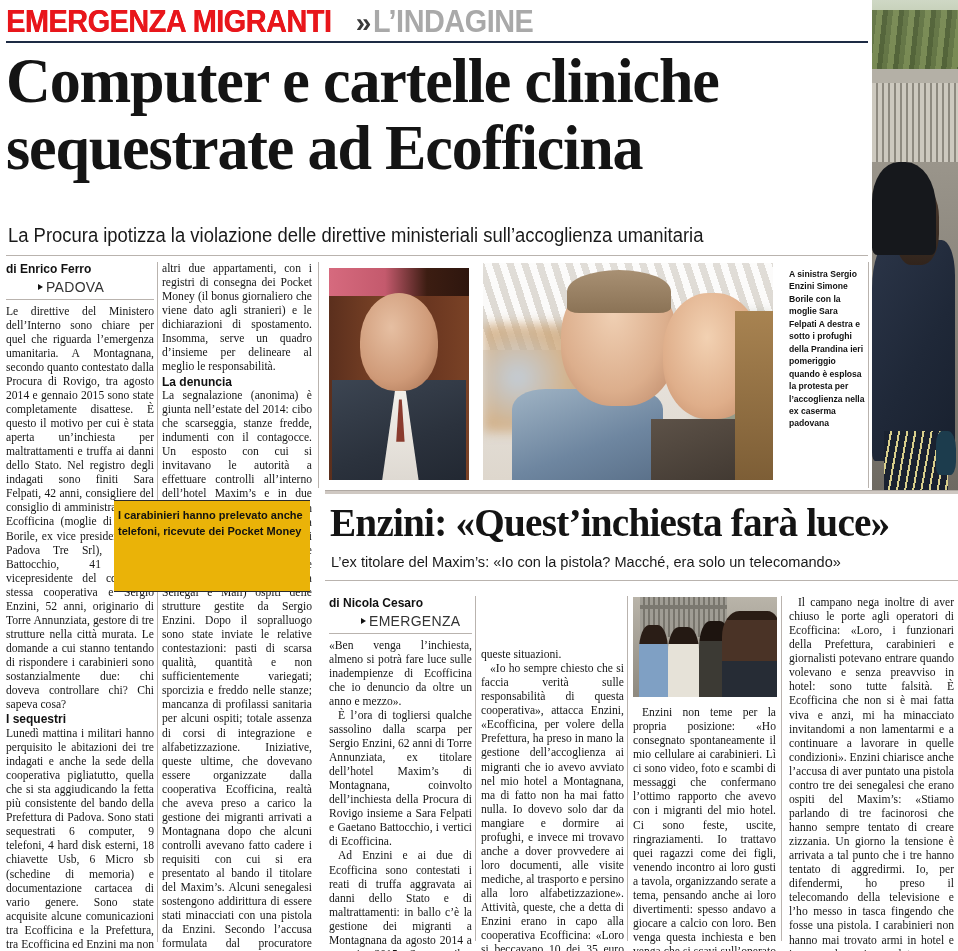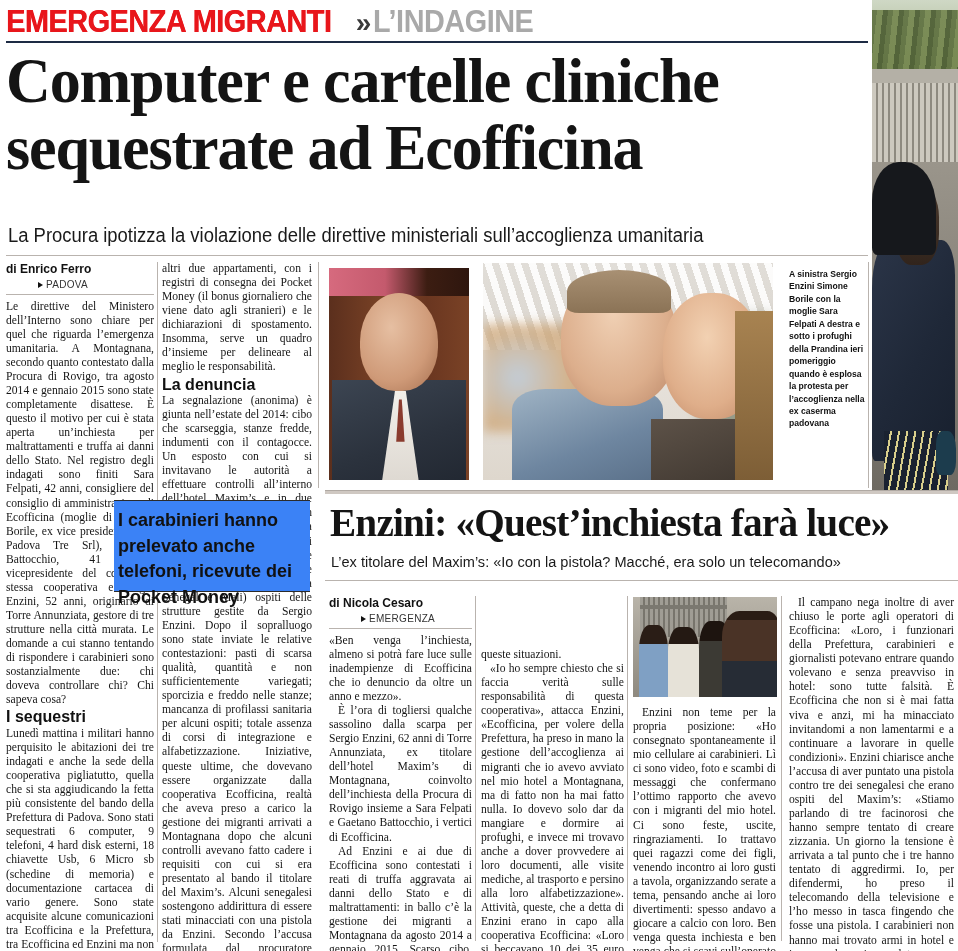--- a/index.html
+++ b/index.html
@@ -55,52 +55,52 @@
     position:absolute;left:6px;top:255px;width:862px;height:1px;background:#b9b3ae;
   }
 
   
   .byline{
     font-family:"Liberation Sans", sans-serif;
     font-size:12px;font-weight:bold;color:#111;margin:0 0 2px 0;
   }
   .dateline{
     font-family:"Liberation Sans", sans-serif;
-    font-size:10px;font-weight:normal;color:#333;letter-spacing:.3px;
+    font-size:14px;font-weight:normal;color:#333;letter-spacing:.3px;
     display:flex;align-items:center;gap:3px;margin:0 0 3px 0;padding-left:32px;
   }
   .dl-mark{
     width:0;height:0;border-left:5px solid #111;
     border-top:3.5px solid transparent;border-bottom:3.5px solid transparent;
     display:inline-block;
   }
   .byrule{height:1px;background:#b9b3ae;margin:0 0 5px 0;}
 
   .col{
     position:absolute;
     font-family:"Liberation Serif", serif;
     font-size:11.6px;line-height:1.213;
     text-align:justify;color:#151515;
     -webkit-hyphens:auto;hyphens:auto;
   }
   .col p{margin:0;text-indent:0;}
   .sec-h{
     font-family:"Liberation Sans", sans-serif;
-    font-size:16px;font-weight:bold;color:#111;margin:1px 0 0 0;text-align:left;
+    font-size:12px;font-weight:bold;color:#111;margin:1px 0 0 0;text-align:left;
   }
 
   #col1{left:6px;top:262px;width:148px;height:680px;}
   #col2{left:162px;top:262px;width:150px;height:680px;}
 
   
   .pullquote{
     position:absolute;left:114px;top:500px;width:196px;height:92px;
-    background:#3b82f6;
-    font-family:"Liberation Sans", sans-serif;
-    font-size:18px;font-weight:bold;line-height:1.42;color:#111;
+    background:#eab308;
+    font-family:"Liberation Sans", sans-serif;
+    font-size:11px;font-weight:bold;line-height:1.42;color:#111;
     padding:7px 4px 0 4px;box-sizing:border-box;
     border-top:1.6px solid #2b2b2b;border-bottom:1.6px solid #2b2b2b;
   }
 
   
   .photo{position:absolute;overflow:hidden;background:#ddd;}
   #photo-enzini{left:329px;top:268px;width:140px;height:212px;}
   #photo-couple{left:483px;top:263px;width:290px;height:217px;}
   #photo-migrant-right{left:872px;top:0;width:86px;height:490px;}
 

